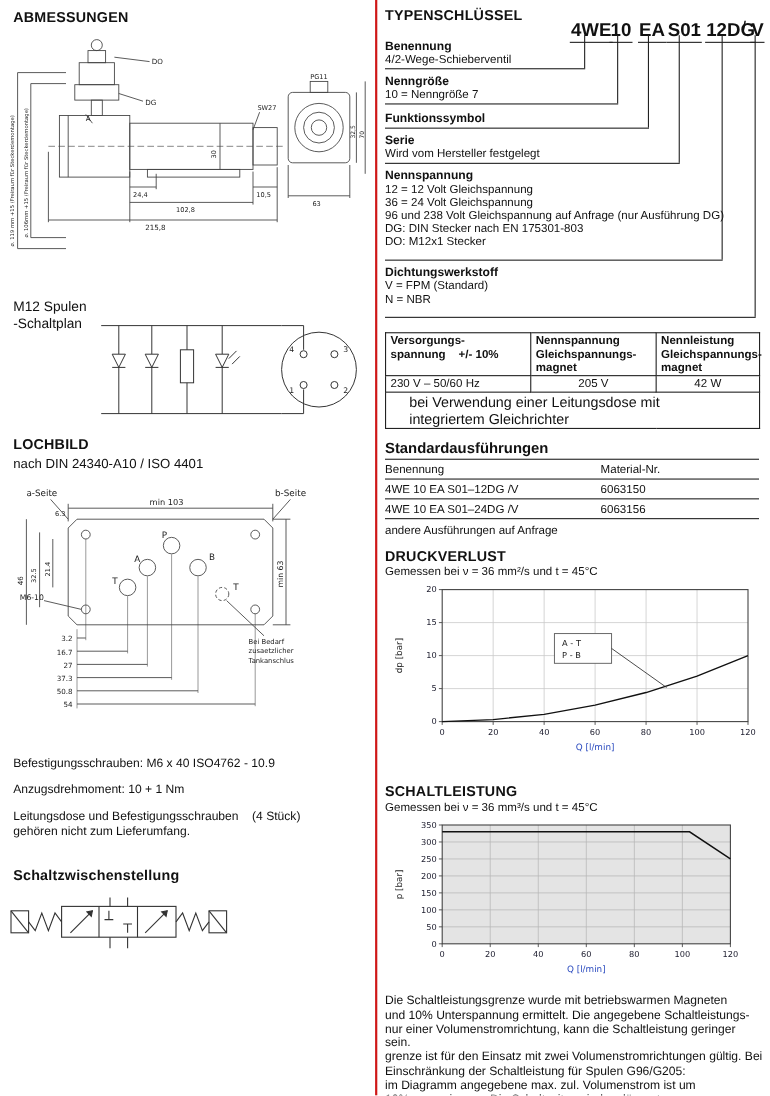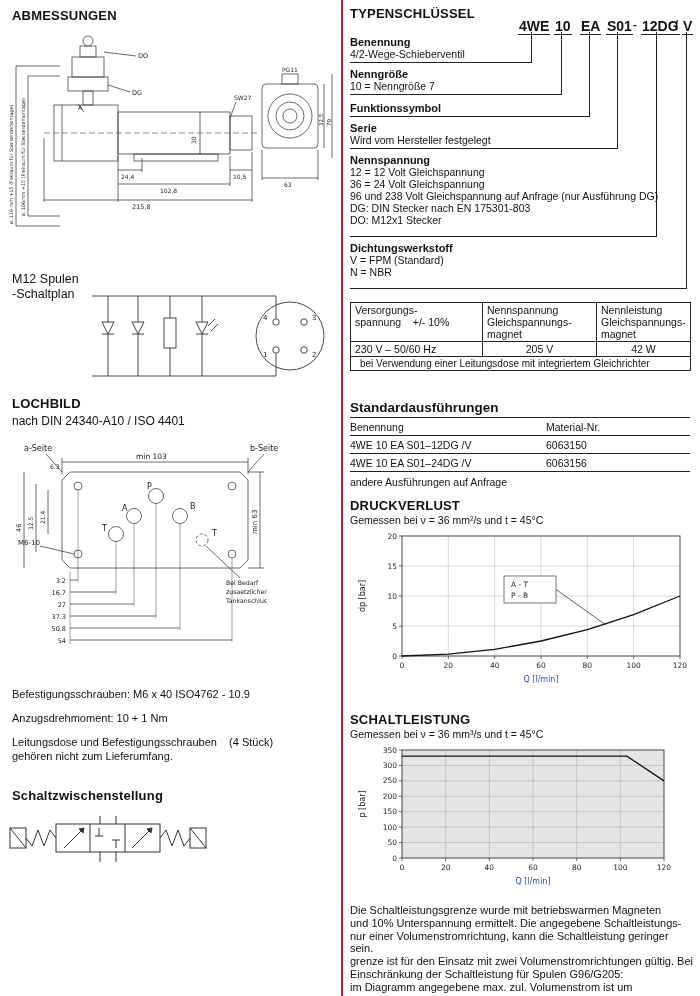--- a/index.html
+++ b/index.html
@@ -9,34 +9,34 @@
   .abs{position:absolute}
   .h1{font-weight:bold;font-size:13px;letter-spacing:.2px}
   .h1b{font-weight:bold;font-size:13.5px}
   .sub{font-size:12px}
   .m12lbl{font-size:12.5px;line-height:15px}
   .divider{position:absolute;left:341px;top:0;width:2px;height:996px;background:#cf1717}
   .col-left{position:absolute;left:4px;top:0;width:336px;height:972px}
   .col-right{position:absolute;left:350px;top:0;width:344px;height:873px}
   .vline{position:absolute;width:0;border-left:1px solid #222}
   .hline{position:absolute;height:0;border-top:1px solid #222}
-  .cp{font-weight:bold;font-size:14px;border-bottom:1px solid #222;padding:0 1px}
+  .cp{font-weight:bold;font-size:17px;border-bottom:1px solid #222;padding:0 1px}
   .cpn{font-weight:bold;font-size:11.5px}
   .lbl{font-weight:bold;font-size:11px}
   .txt{font-size:10.5px}
   .note{font-size:11px}
   .pre{white-space:pre-wrap}
   .vtab{border-collapse:collapse;font-size:10.5px;table-layout:fixed}
   .vtab td{border:1px solid #222;padding:1px 4px;vertical-align:top}
   .vtab td:nth-child(1){width:132px}
   .vtab td:nth-child(2){width:114px}
   .vtab td:nth-child(3){width:94px}
-  .vtab .th{font-weight:normal}
+  .vtab .th{font-weight:bold}
   .vtab .c{text-align:center}
-  .vtab .foot{font-size:10px;padding:1px 9px}
+  .vtab .foot{font-size:13px;padding:1px 21px}
   .ftr{font-size:11px;line-height:12.8px}
   svg text{font-family:"DejaVu Sans","Liberation Sans",sans-serif}
 </style>
 </head>
 <body>
 
 <div class="divider"></div>
 
 <div class="col-left">
 

